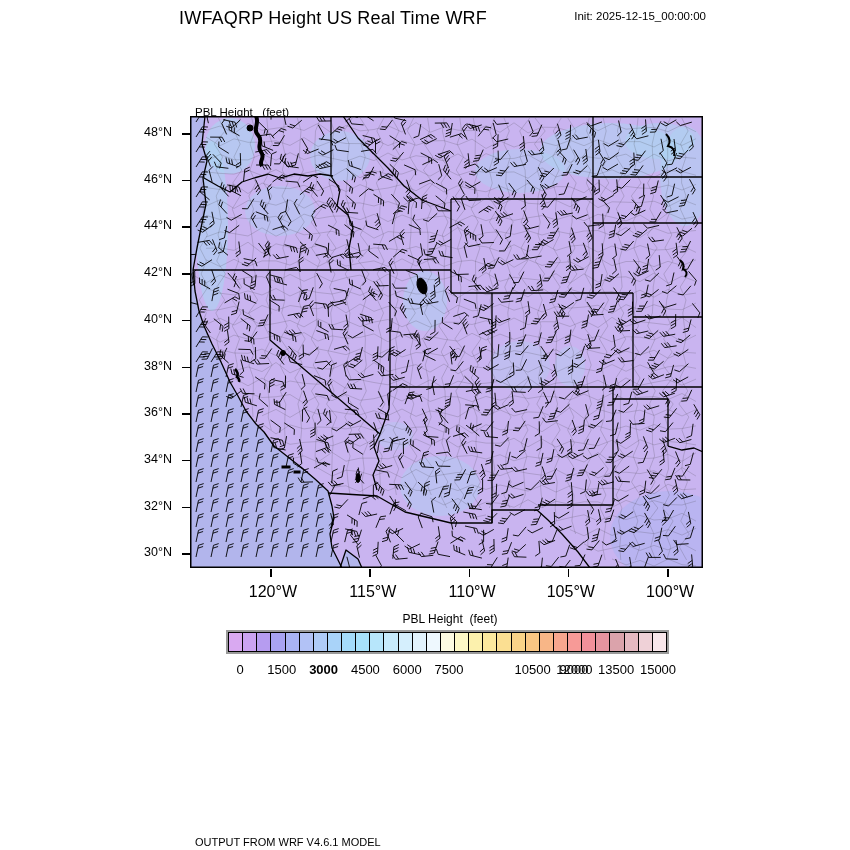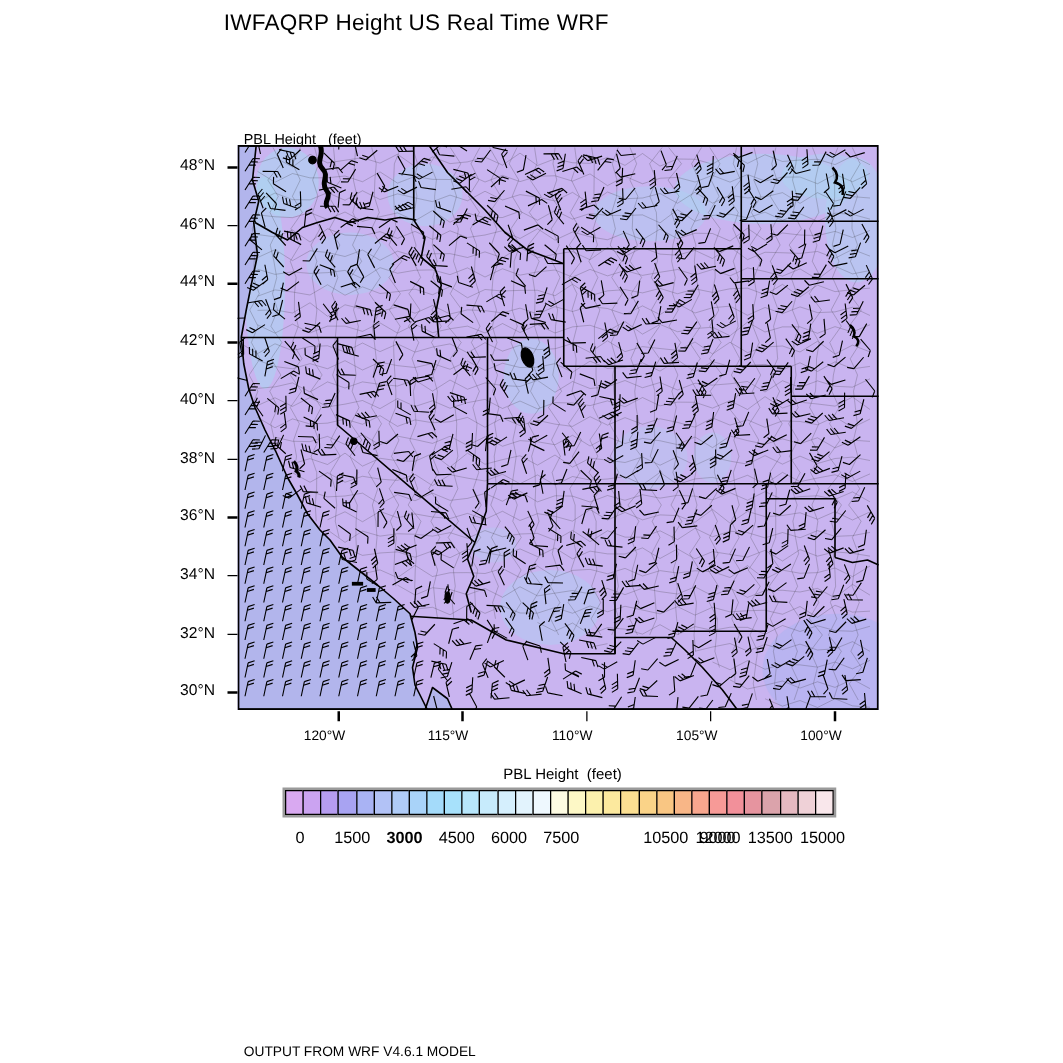--- a/index.html
+++ b/index.html
@@ -6,39 +6,40 @@
   #page{position:relative;width:850px;height:850px;background:#ffffff;overflow:hidden;
         font-family:"Liberation Sans","DejaVu Sans",sans-serif;color:#000;}
   .title{position:absolute;left:83px;top:8px;width:500px;text-align:center;
          font-size:18px;letter-spacing:0.2px;}
   .initblock{position:absolute;left:456px;top:9px;width:250px;text-align:right;
              font-size:11.5px;line-height:15px;}
   .fieldlabels{position:absolute;left:195px;top:77px;font-size:11.5px;line-height:14px;white-space:pre;}
   .maparea{position:absolute;left:190px;top:116px;width:513px;height:452px;}
   .latlabel{position:absolute;width:44px;text-align:center;font-size:12.5px;}
   .lattick{position:absolute;width:8px;height:1.5px;background:#000;}
-  .lonlabel{position:absolute;width:54px;text-align:left;font-size:11px;}
+  .lonlabel{position:absolute;width:54px;text-align:right;font-size:16px;}
   .lontick{position:absolute;width:1.5px;height:8px;background:#000;}
   .cbartitle{position:absolute;left:330px;top:612px;width:240px;text-align:center;
              font-size:12px;white-space:pre;}
   .colorbar{position:absolute;left:226px;top:630px;width:439px;height:20px;
             border:2px solid #9a9a9a;display:flex;background:#fff;}
   .cbarcell{flex:1 1 0;border:1px solid #000;margin-left:-1px;}
   .cbarcell:first-child{margin-left:0;}
   .cbarlabel{position:absolute;top:662px;width:60px;margin-left:-30px;text-align:center;font-size:13px;}
   .footer{position:absolute;left:195px;top:809px;font-size:11px;line-height:13.5px;white-space:pre;}
 </style>
 </head>
 <body>
 
 <div id="page">
 
   <div class="title">IWFAQRP Height US Real Time WRF</div>
 
   <div class="initblock">
+    <div>Init: 2025-12-15_00:00:00</div>
   </div>
 
   <div class="fieldlabels">
     <div>PBL Height   (feet)</div>
     <div>Transport Winds   (kts)</div>
   </div>
 
   <div class="maparea">
     <svg id="map-svg" width="513" height="452" viewBox="0 0 513 452" xmlns="http://www.w3.org/2000/svg" style="display:block">
 

